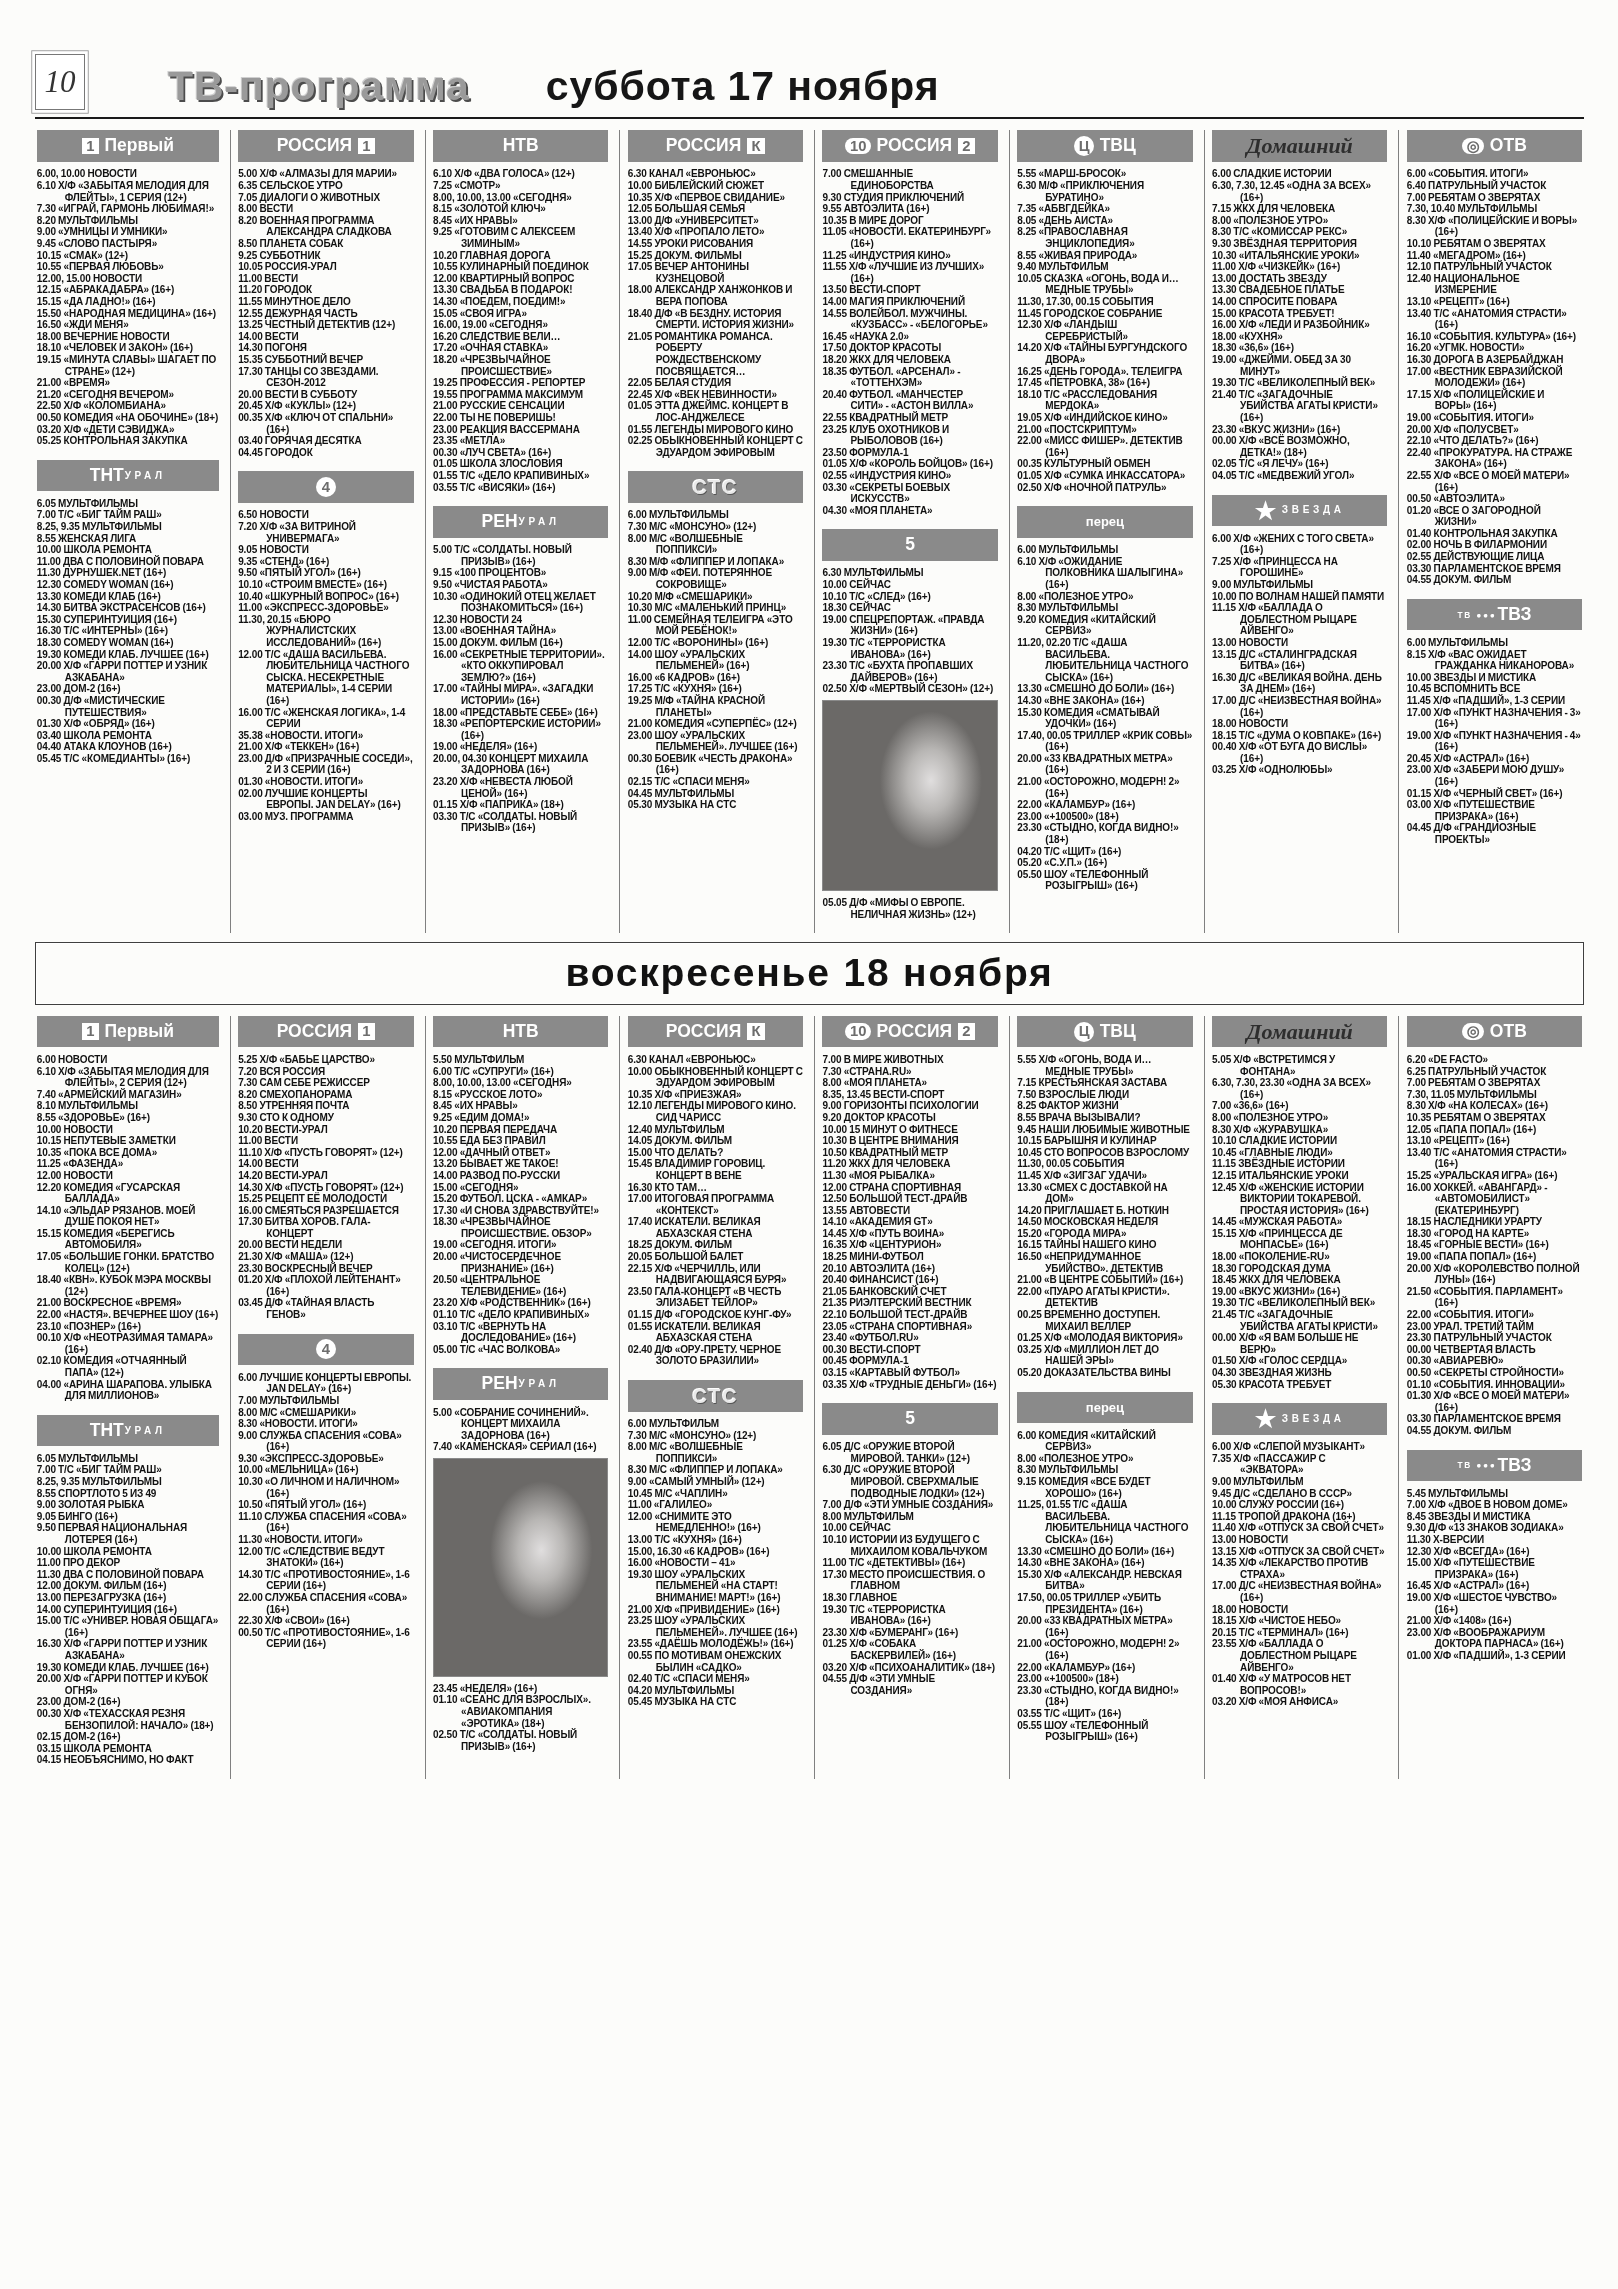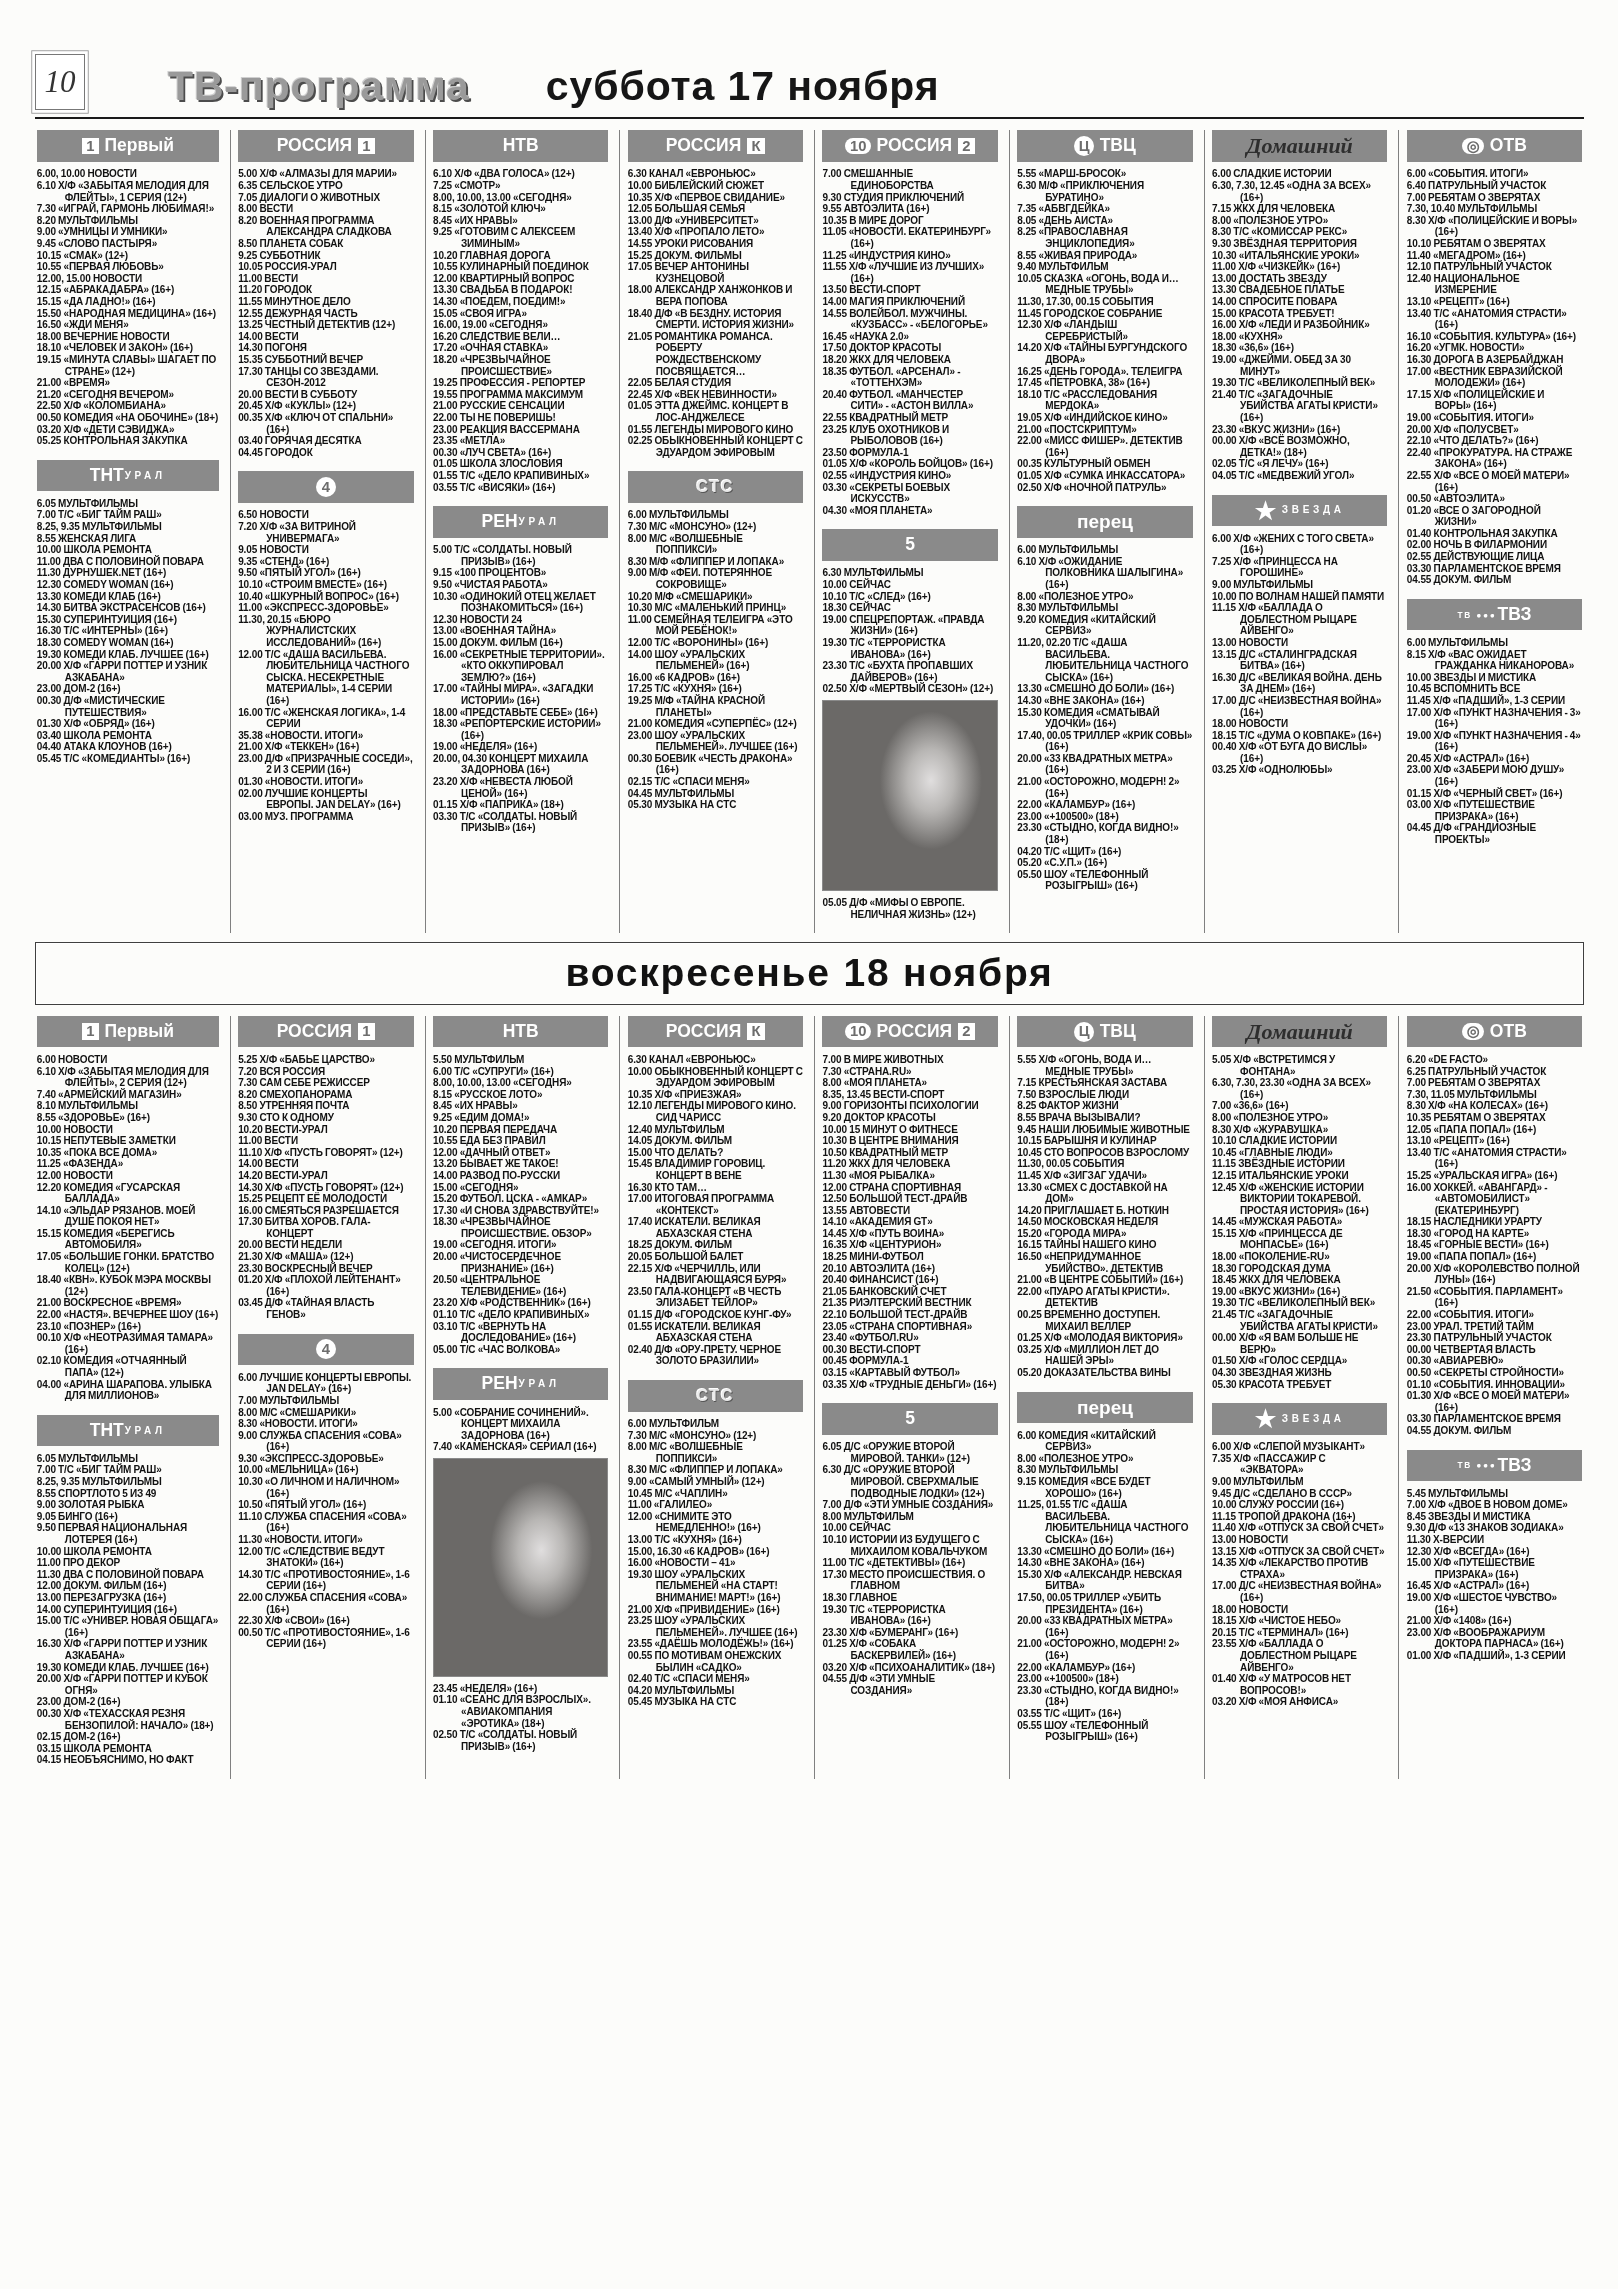--- a/index.html
+++ b/index.html
@@ -23,22 +23,22 @@
   .col + .col{border-left:0.9px solid #808080;padding-left:7.4px;}
   .block{margin-bottom:13px;}
   .bar{background:#8a8a8a;color:#fff;min-height:28px;display:flex;align-items:center;justify-content:center;
        gap:5.5px;font-weight:800;font-size:17.5px;margin-bottom:6.5px;padding:1.8px 3.7px;line-height:1;}
   .bar .sub{display:block;font-size:10px;letter-spacing:3.7px;font-weight:800;}
   .stack{display:flex;flex-direction:row;align-items:center;gap:0.9px;}
   .chip{background:#fff;color:#6d6d6d;font-weight:800;padding:0.9px 4.6px;font-size:14.8px;}
   .chip.round{border-radius:50%;width:20px;height:20px;display:flex;align-items:center;justify-content:center;padding:0;}
   .chip.oval{border-radius:11px;}
   .bar.k-domashniy{color:#2e2e2e;font-family:"Liberation Serif",serif;font-style:italic;font-size:22px;}
-  .bar.k-sts{color:#e9e9e9;text-shadow:0.9px 0.9px 0 #555,-0.9px -0.9px 0 #fff;letter-spacing:1.8px;font-size:16px;}
-  .bar.k-perec{text-transform:lowercase;font-size:19px;}
+  .bar.k-sts{color:#e9e9e9;text-shadow:0.9px 0.9px 0 #555,-0.9px -0.9px 0 #fff;letter-spacing:1.8px;font-size:20px;}
+  .bar.k-perec{text-transform:lowercase;font-size:13px;}
   .bar .star{font-size:24px;line-height:.8;}
   .bar .dots{font-size:8.3px;letter-spacing:1.8px;}
   .items{}
   .item{font-size:10px;font-weight:700;line-height:11.6px;padding-left:28px;text-indent:-28px;
         letter-spacing:-0.1px;word-spacing:-0.5px;}
   .photo{border:0.9px solid #8a8a8a;margin:5.5px 0;background:
          radial-gradient(51px 69px at 62% 42%, #e0dede 0%, #b8b6b4 45%, #8f8d8b 75%, #6b6967 100%);}
   
   .banner{border:1.8px solid #3f3f3f;box-shadow:0 0 0 0.9px #fff inset;margin:9.2px 0 1.8px;
           text-align:center;font-size:39px;font-weight:800;letter-spacing:1.8px;padding:7.4px 0 9.2px;color:#121212;}

